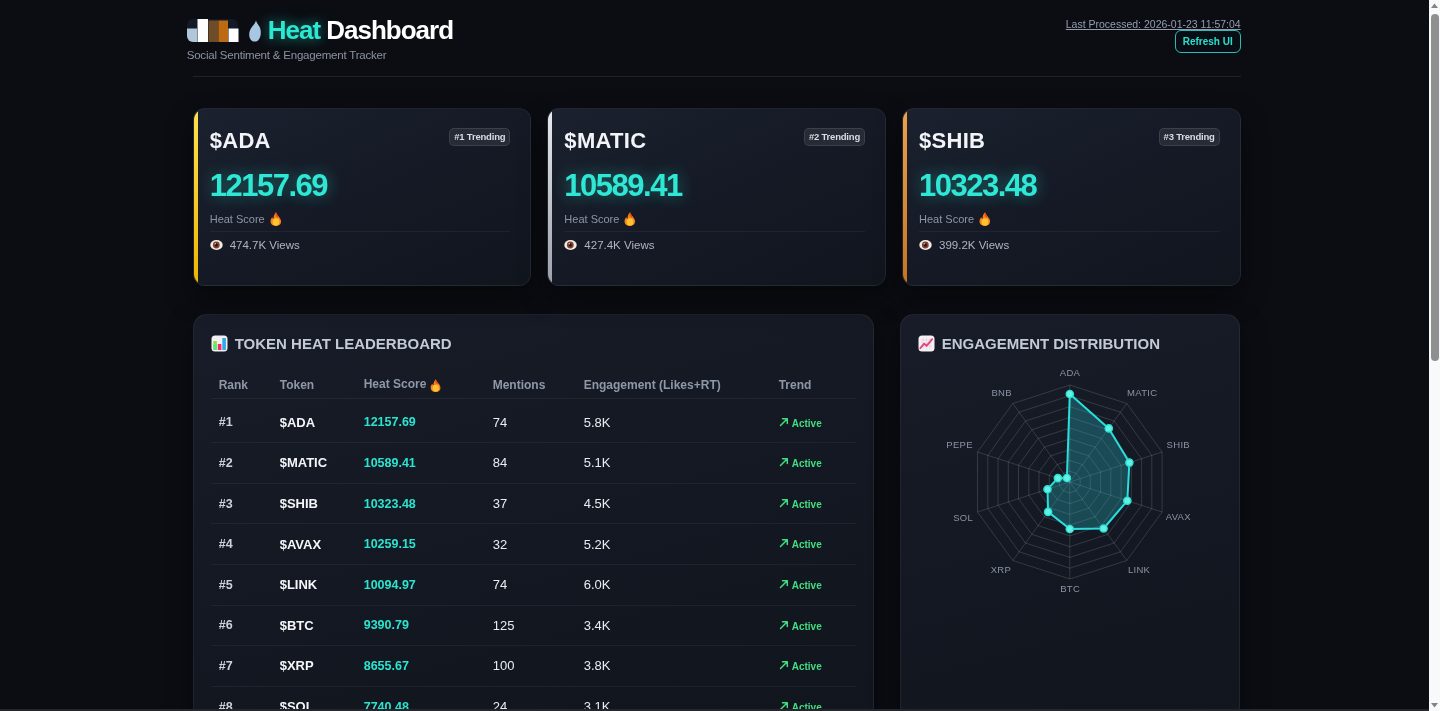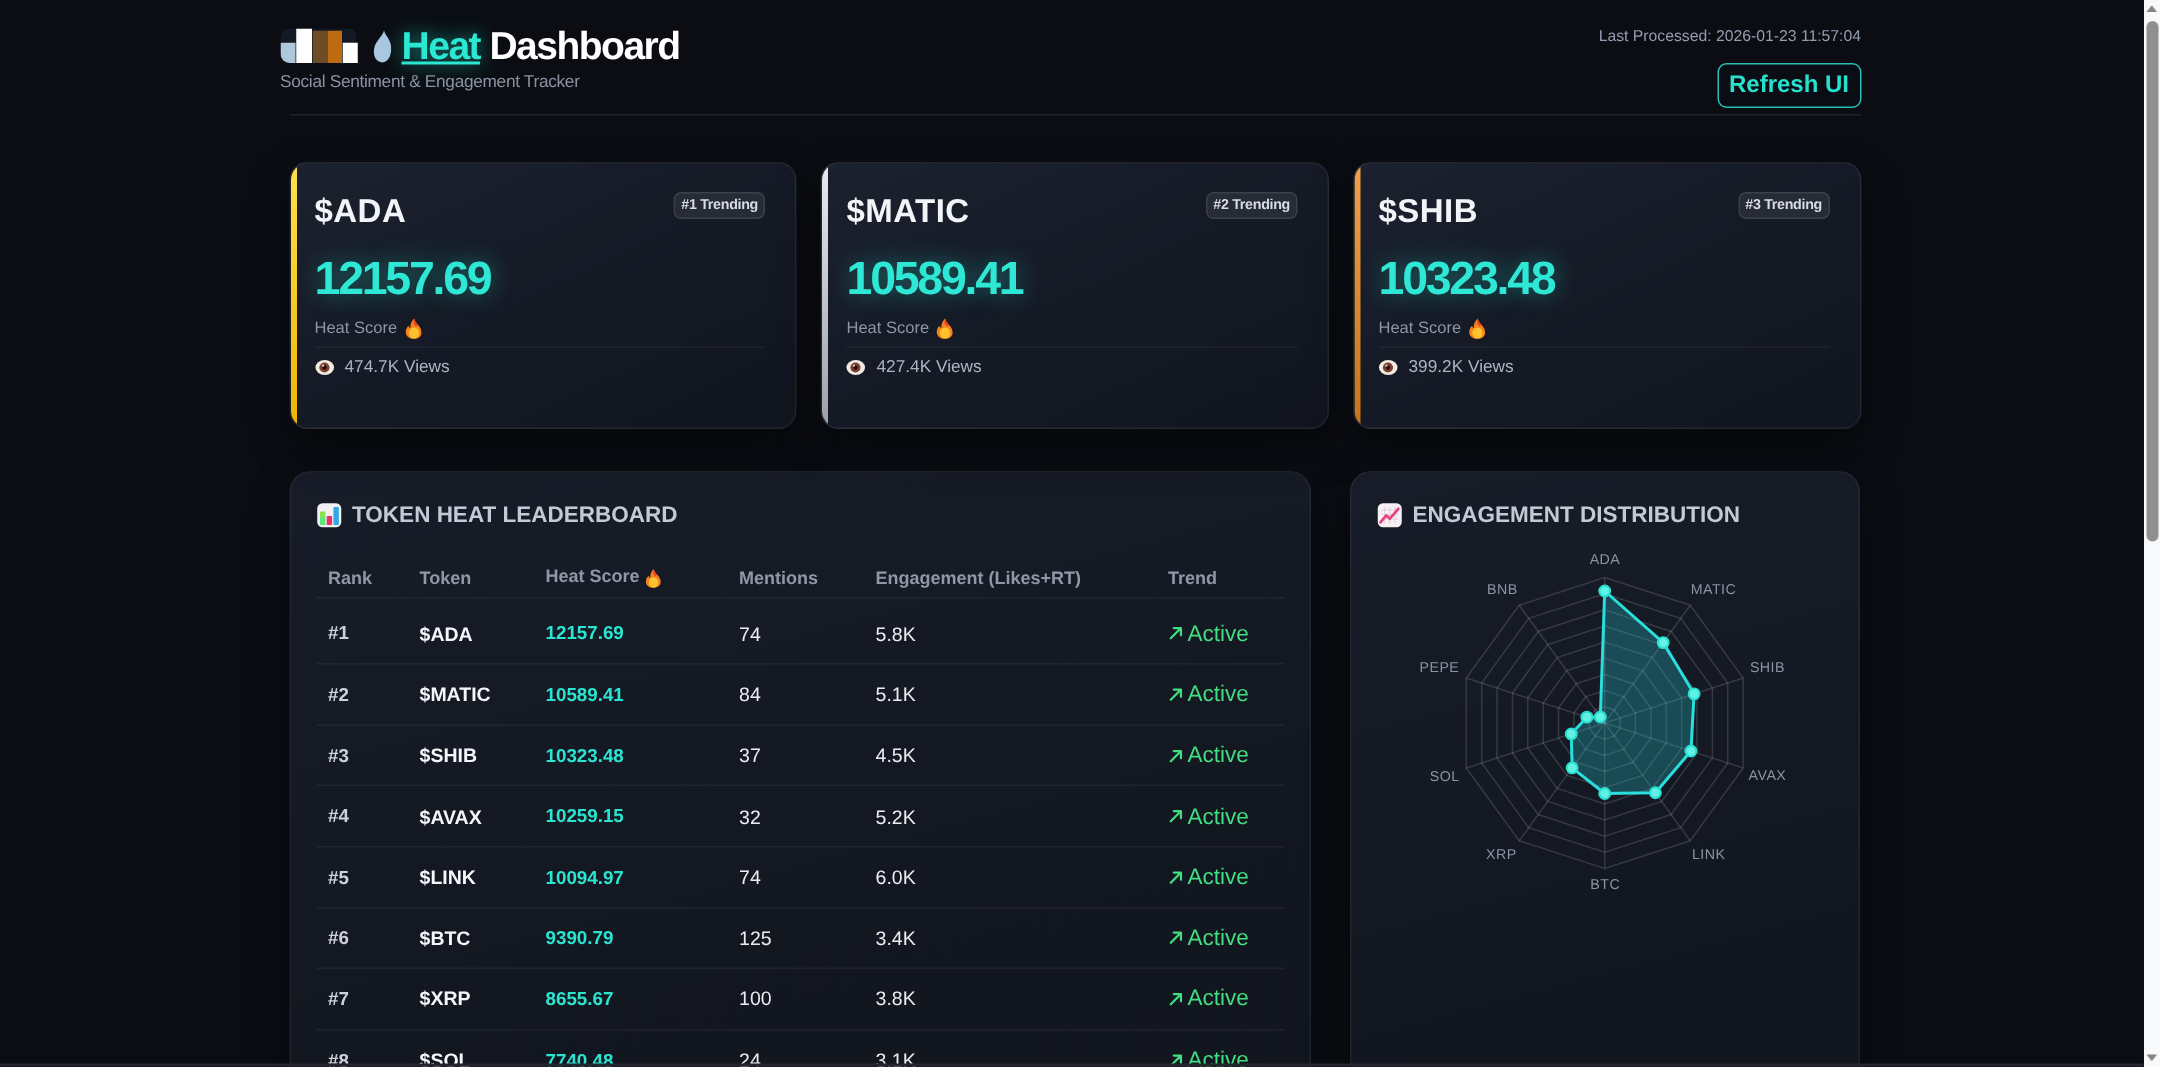--- a/index.html
+++ b/index.html
@@ -9,25 +9,25 @@
   font-family:"Liberation Sans", sans-serif;
   color:#f2f4f8;
   position:relative;
 }
 .viewport { width:1429px; height:711px; overflow:hidden; }
 .container { width:1048px; margin:0 0 0 192.7px; }
 
 .header { display:flex; justify-content:space-between; align-items:flex-start; padding-top:15px; border-bottom:1px solid rgba(255,255,255,0.09); padding-bottom:15px; height:76.5px; }
 .h-title { display:flex; align-items:center; gap:5px; margin-left:-6px; }
 .h-title h1 { font-size:26px; font-weight:bold; letter-spacing:-1px; color:#fff; margin-left:2px; }
-.h-title .cy { color:#2ae8d2; text-shadow:0 0 14px rgba(42,232,210,0.6);text-decoration:underline; }
+.h-title .cy { color:#2ae8d2; text-shadow:0 0 14px rgba(42,232,210,0.6); }
 .subtitle { color:#8b93a3; font-size:11.5px; letter-spacing:-0.2px; margin-top:3px; margin-left:-6px; }
 .h-right { text-align:right; }
-.lastproc { color:#949db0; font-size:10.5px; margin-top:3px; }
-.refresh { display:inline-block; margin-top:12px; color:#27e0cd; border:1.5px solid #27bfb3; border-radius:6px; font-size:16px; font-weight:bold; padding:5px 7px; background:rgba(10,14,20,0.2); }
+.lastproc { color:#949db0; font-size:10.5px; margin-top:3px;text-decoration:underline; }
+.refresh { display:inline-block; margin-top:0; color:#27e0cd; border:1.5px solid #27bfb3; border-radius:6px; font-size:10px; font-weight:bold; padding:5px 7px; background:rgba(10,14,20,0.2); }
 
 .cards { display:grid; grid-template-columns:repeat(3,1fr); gap:16px; margin-top:31px; }
 .card { position:relative; height:178px; border-radius:12px; border:1px solid rgba(255,255,255,0.06);
   background:linear-gradient(155deg,#1b212e 0%,#151a26 45%,#11151e 100%);
   padding:16px 20px 14px 16px; box-shadow:0 12px 28px rgba(0,0,0,0.45); overflow:hidden; }
 .card .stripe { position:absolute; left:0; top:0; bottom:0; width:4px; }
 .stripe.gold { background:linear-gradient(#ffe14d,#f0b400); }
 .stripe.silver { background:linear-gradient(#e8eaee,#9aa0aa); }
 .stripe.bronze { background:linear-gradient(#f0a04a,#c6731d); }
 .card-top { display:flex; justify-content:space-between; align-items:flex-start; }
@@ -49,21 +49,21 @@
 td { padding:0 0 0 8px; height:40.6px; color:#e9ecf1; font-size:13px; border-top:1px solid rgba(255,255,255,0.055); }
 th.c1,td.c1 { width:61px; }
 th.c2,td.c2 { width:84px; }
 th.c3,td.c3 { width:129px; }
 th.c4,td.c4 { width:91px; }
 th.c5,td.c5 { width:195px; }
 td.rank { color:#cdd2da; font-weight:bold; font-size:12.5px; }
 td.tok  { font-weight:bold; color:#f4f6f9; }
 td.hs   { color:#2be4d0; font-weight:bold; font-size:12.5px; }
 td.num  { font-weight:normal; }
-td.tr   { color:#41dd80; font-weight:normal; font-size:15px; }
+td.tr   { color:#41dd80; font-weight:bold; font-size:10px; }
 .thfire { display:inline-block; vertical-align:-2px; margin-left:4px; }
 
 .rlab { font-size:9.5px; fill:#8a93a4; font-family:"Liberation Sans",sans-serif; letter-spacing:0.3px; }
 
 .sbar { position:fixed; right:0; top:0; width:11px; height:711px; background:#f8f9fa; z-index:50; }
 .sbar .thumb { position:absolute; left:1.5px; width:8px; top:14px; height:347px; background:#8f8f8f; border-radius:5px; }
 .arr { position:absolute; left:0; width:11px; height:12px; }
 </style>
 </head>
 <body>

